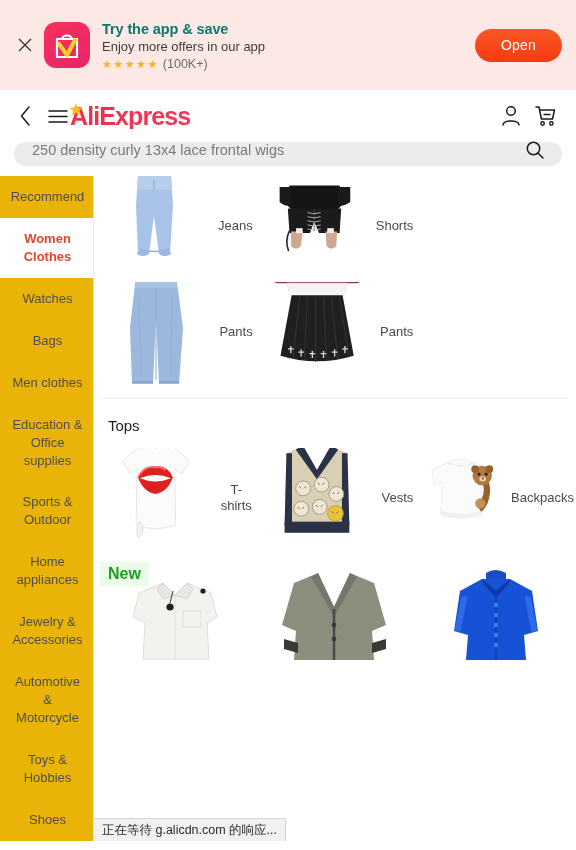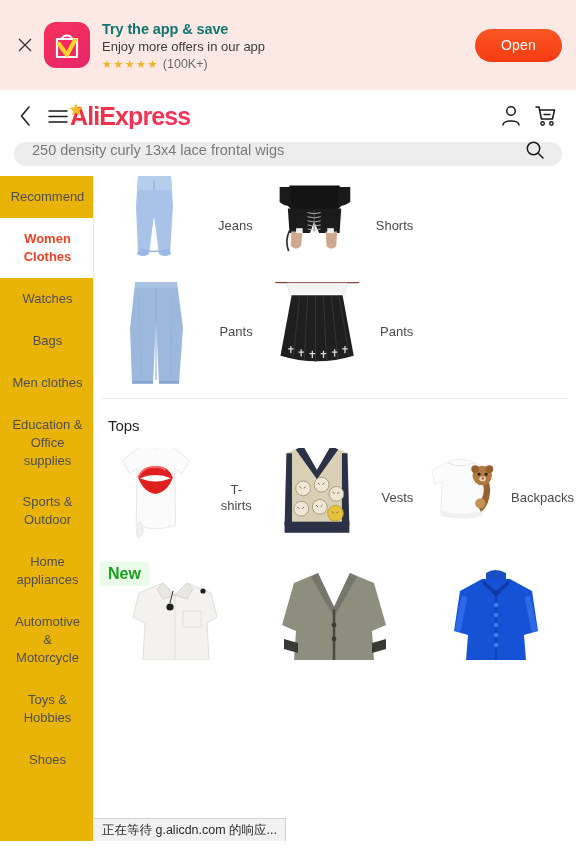--- a/index.html
+++ b/index.html
@@ -378,20 +378,21 @@
 
   <div class="sidebar">
     <div class="side-item">Recommend</div>
     <div class="side-item active">Women Clothes</div>
     <div class="side-item">Watches</div>
     <div class="side-item">Bags</div>
     <div class="side-item">Men clothes</div>
     <div class="side-item">Education &amp; Office supplies</div>
     <div class="side-item">Sports &amp; Outdoor</div>
     <div class="side-item">Home appliances</div>
+    <div class="side-item">Jewelry &amp; Accessories</div>
     <div class="side-item">Automotive &amp; Motorcycle</div>
     <div class="side-item">Toys &amp; Hobbies</div>
     <div class="side-item">Shoes</div>
   </div>
 
   <div class="content">
 
     <div class="grid">
 
       <div class="cell">

